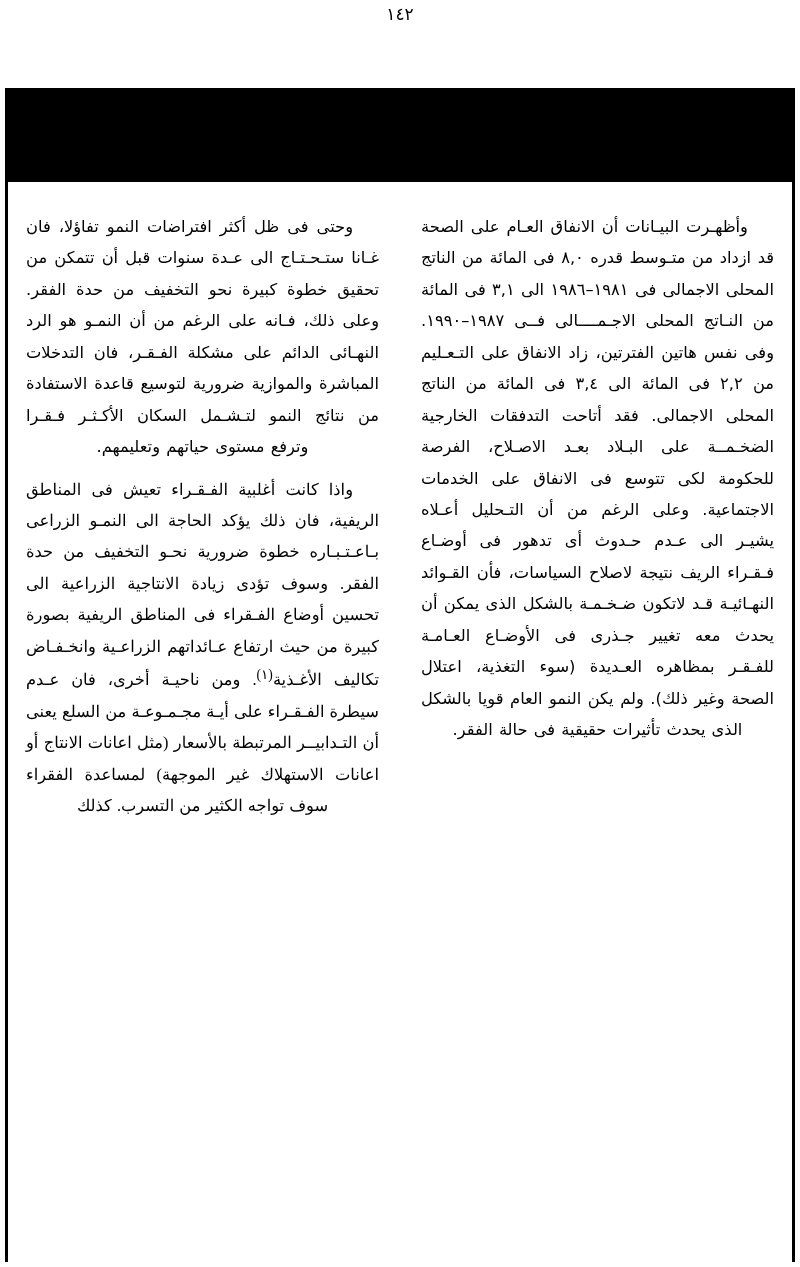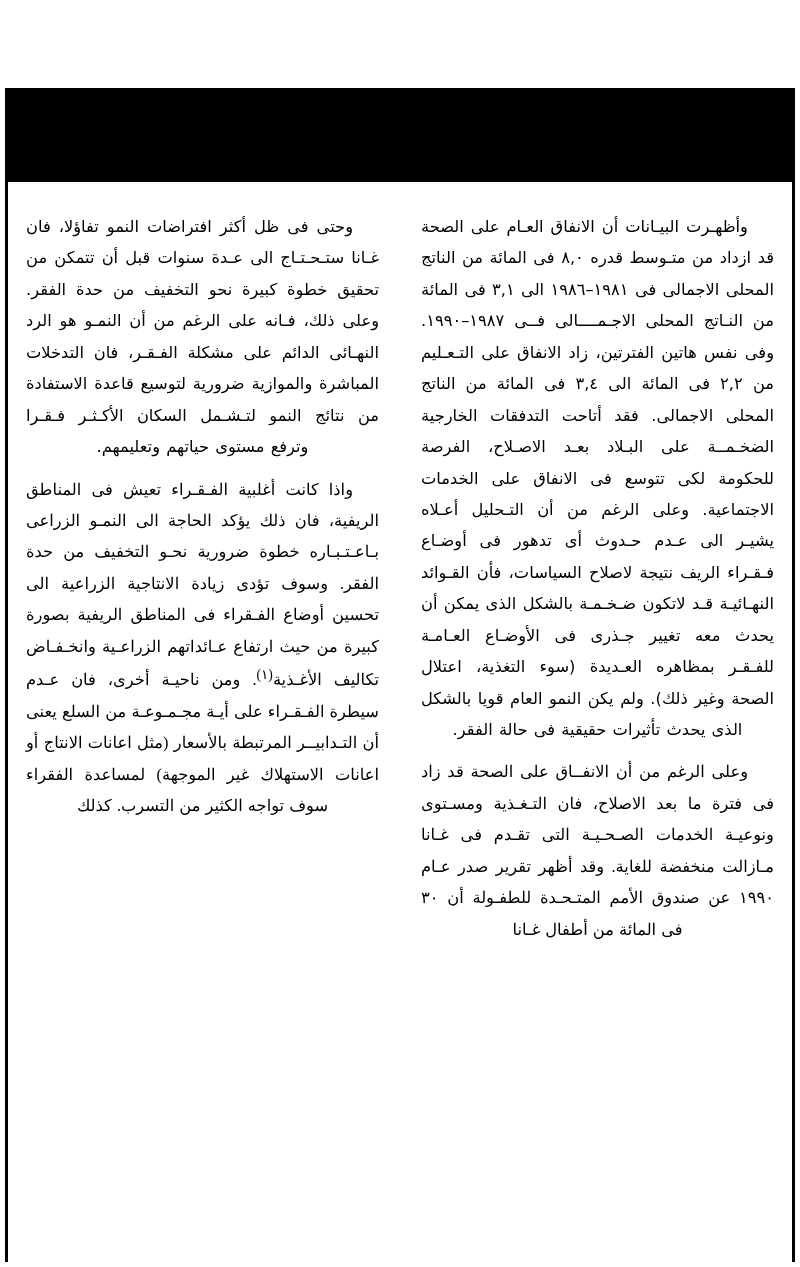--- a/index.html
+++ b/index.html
@@ -78,29 +78,29 @@
   .para + .para {
     margin-top: 11px;
     font-family: Liberation Serif, serif;
   }
 </style>
 </head>
 <body>
 
 <div class="page">
 
+  <div class="page-number">١٤٢</div>
 
   <div class="content-frame">
     <div class="header-band"></div>
 
     <div class="columns">
 
       <div class="column">
         <p class="para indent">وأظهـرت البيـانات أن الانفاق العـام على الصحة قد ازداد من متـوسط قدره ٨,٠ فى المائة من الناتج المحلى الاجمالى فى ١٩٨١–١٩٨٦ الى ٣,١ فى المائة من النـاتج المحلى الاجـمــــالى فــى ١٩٨٧–١٩٩٠. وفى نفس هاتين الفترتين، زاد الانفاق على التـعـليم من ٢,٢ فى المائة الى ٣,٤ فى المائة من الناتج المحلى الاجمالى. فقد أتاحت التدفقات الخارجية الضخـمــة على البـلاد بعـد الاصـلاح، الفرصة للحكومة لكى تتوسع فى الانفاق على الخدمات الاجتماعية. وعلى الرغم من أن التـحليل أعـلاه يشيـر الى عـدم حـدوث أى تدهور فى أوضـاع فـقـراء الريف نتيجة لاصلاح السياسات، فأن القـوائد النهـائيـة قـد لاتكون ضـخـمـة بالشكل الذى يمكن أن يحدث معه تغيير جـذرى فى الأوضـاع العـامـة للفـقـر بمظاهره العـديدة (سوء التغذية، اعتلال الصحة وغير ذلك). ولم يكن النمو العام قويا بالشكل الذى يحدث تأثيرات حقيقية فى حالة الفقر.</p>
-        <p class="para indent">وعلى الرغم من أن الانفــاق على الصحة قد زاد فى فترة ما بعد الاصلاح، فان التـغـذية ومسـتوى ونوعيـة الخدمات الصـحـيـة التى تقـدم فى غـانا مـازالت منخفضة للغاية. وقد أظهر تقرير صدر عـام ١٩٩٠ عن صندوق الأمم المتـحـدة للطفـولة أن ٣٠ فى المائة من أطفال غـانا</p>
       </div>
 
       <div class="column">
         <p class="para indent">وحتى فى ظل أكثر افتراضات النمو تفاؤلا، فان غـانا ستـحـتـاج الى عـدة سنوات قبل أن تتمكن من تحقيق خطوة كبيرة نحو التخفيف من حدة الفقر. وعلى ذلك، فـانه على الرغم من أن النمـو هو الرد النهـائى الدائم على مشكلة الفـقـر، فان التدخلات المباشرة والموازية ضرورية لتوسيع قاعدة الاستفادة من نتائج النمو لتـشـمل السكان الأكـثـر فـقـرا وترفع مستوى حياتهم وتعليمهم.</p>
         <p class="para indent">واذا كانت أغلبية الفـقـراء تعيش فى المناطق الريفية، فان ذلك يؤكد الحاجة الى النمـو الزراعى بـاعـتـبـاره خطوة ضرورية نحـو التخفيف من حدة الفقر. وسوف تؤدى زيادة الانتاجية الزراعية الى تحسين أوضاع الفـقراء فى المناطق الريفية بصورة كبيرة من حيث ارتفاع عـائداتهم الزراعـية وانخـفـاض تكاليف الأغـذية<sup>(١)</sup>. ومن ناحيـة أخرى، فان عـدم سيطرة الفـقـراء على أيـة مجـمـوعـة من السلع يعنى أن التـدابيــر المرتبطة بالأسعار (مثل اعانات الانتاج أو اعانات الاستهلاك غير الموجهة) لمساعدة الفقراء سوف تواجه الكثير من التسرب. كذلك</p>
       </div>
 
     </div>
   </div>
 

